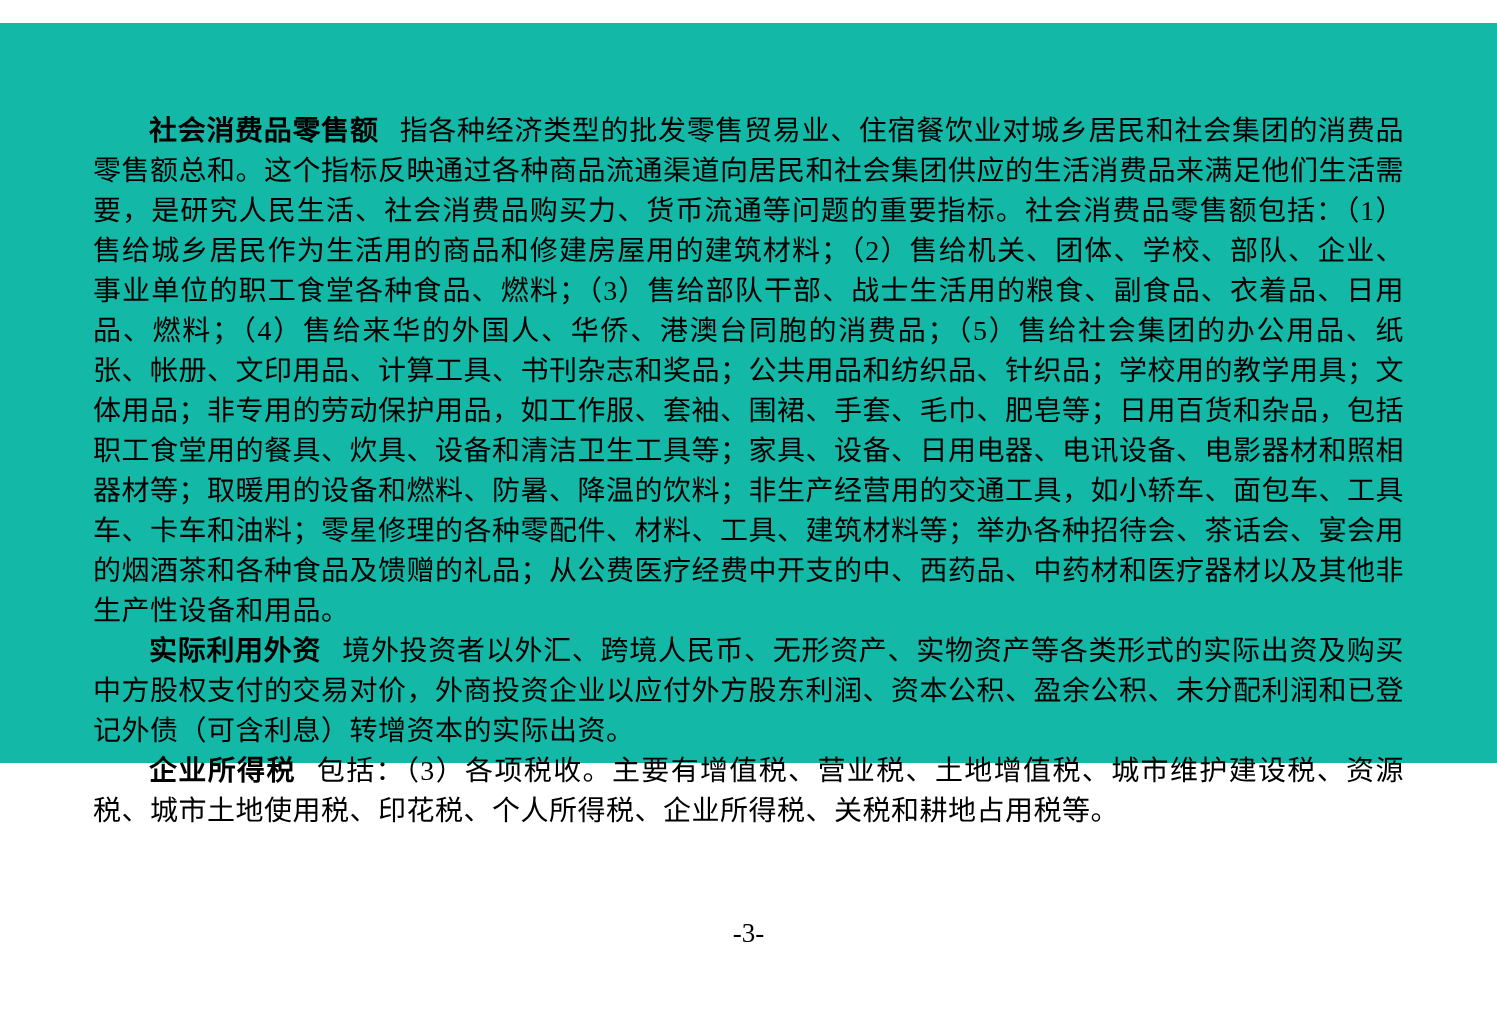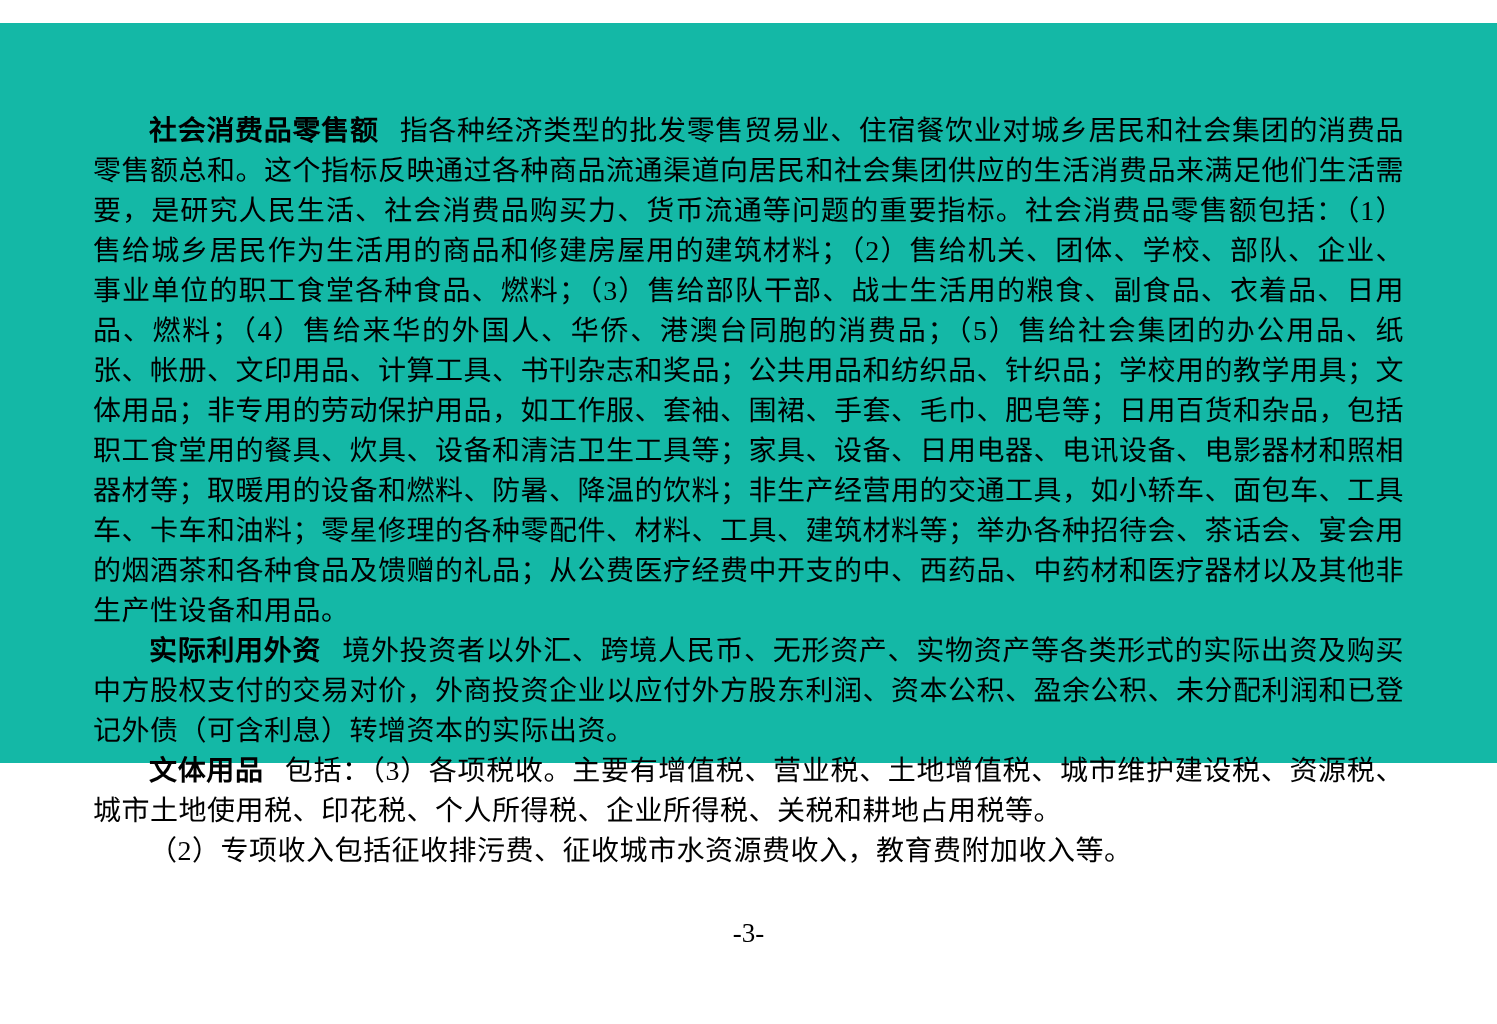--- a/index.html
+++ b/index.html
@@ -57,21 +57,20 @@
 <body>
 
 <div class="page">
 
   <div class="content">
 
     <p class="para"><span class="term">社会消费品零售额</span><span>指各种经济类型的批发零售贸易业、住宿餐饮业对城乡居民和社会集团的消费品零售额总和。这个指标反映通过各种商品流通渠道向居民和社会集团供应的生活消费品来满足他们生活需要，是研究人民生活、社会消费品购买力、货币流通等问题的重要指标。社会消费品零售额包括：（1）售给城乡居民作为生活用的商品和修建房屋用的建筑材料；（2）售给机关、团体、学校、部队、企业、事业单位的职工食堂各种食品、燃料；（3）售给部队干部、战士生活用的粮食、副食品、衣着品、日用品、燃料；（4）售给来华的外国人、华侨、港澳台同胞的消费品；（5）售给社会集团的办公用品、纸张、帐册、文印用品、计算工具、书刊杂志和奖品；公共用品和纺织品、针织品；学校用的教学用具；文体用品；非专用的劳动保护用品，如工作服、套袖、围裙、手套、毛巾、肥皂等；日用百货和杂品，包括职工食堂用的餐具、炊具、设备和清洁卫生工具等；家具、设备、日用电器、电讯设备、电影器材和照相器材等；取暖用的设备和燃料、防暑、降温的饮料；非生产经营用的交通工具，如小轿车、面包车、工具车、卡车和油料；零星修理的各种零配件、材料、工具、建筑材料等；举办各种招待会、茶话会、宴会用的烟酒茶和各种食品及馈赠的礼品；从公费医疗经费中开支的中、西药品、中药材和医疗器材以及其他非生产性设备和用品。</span></p>
 
     <p class="para"><span class="term">实际利用外资</span><span>境外投资者以外汇、跨境人民币、无形资产、实物资产等各类形式的实际出资及购买中方股权支付的交易对价，外商投资企业以应付外方股东利润、资本公积、盈余公积、未分配利润和已登记外债（可含利息）转增资本的实际出资。</span></p>
 
-    <p class="para"><span class="term">文体用品</span><span>包括：（3）各项税收。主要有增值税、营业税、土地增值税、城市维护建设税、资源税、城市土地使用税、印花税、个人所得税、企业所得税、关税和耕地占用税等。</span></p>
+    <p class="para"><span class="term">企业所得税</span><span>包括：（3）各项税收。主要有增值税、营业税、土地增值税、城市维护建设税、资源税、城市土地使用税、印花税、个人所得税、企业所得税、关税和耕地占用税等。</span></p>
 
-    <p class="para"><span>（2）专项收入包括征收排污费、征收城市水资源费收入，教育费附加收入等。</span></p>
 
   </div>
 
   <div class="page-number">-3-</div>
 
 </div>
 
 </body></html>

